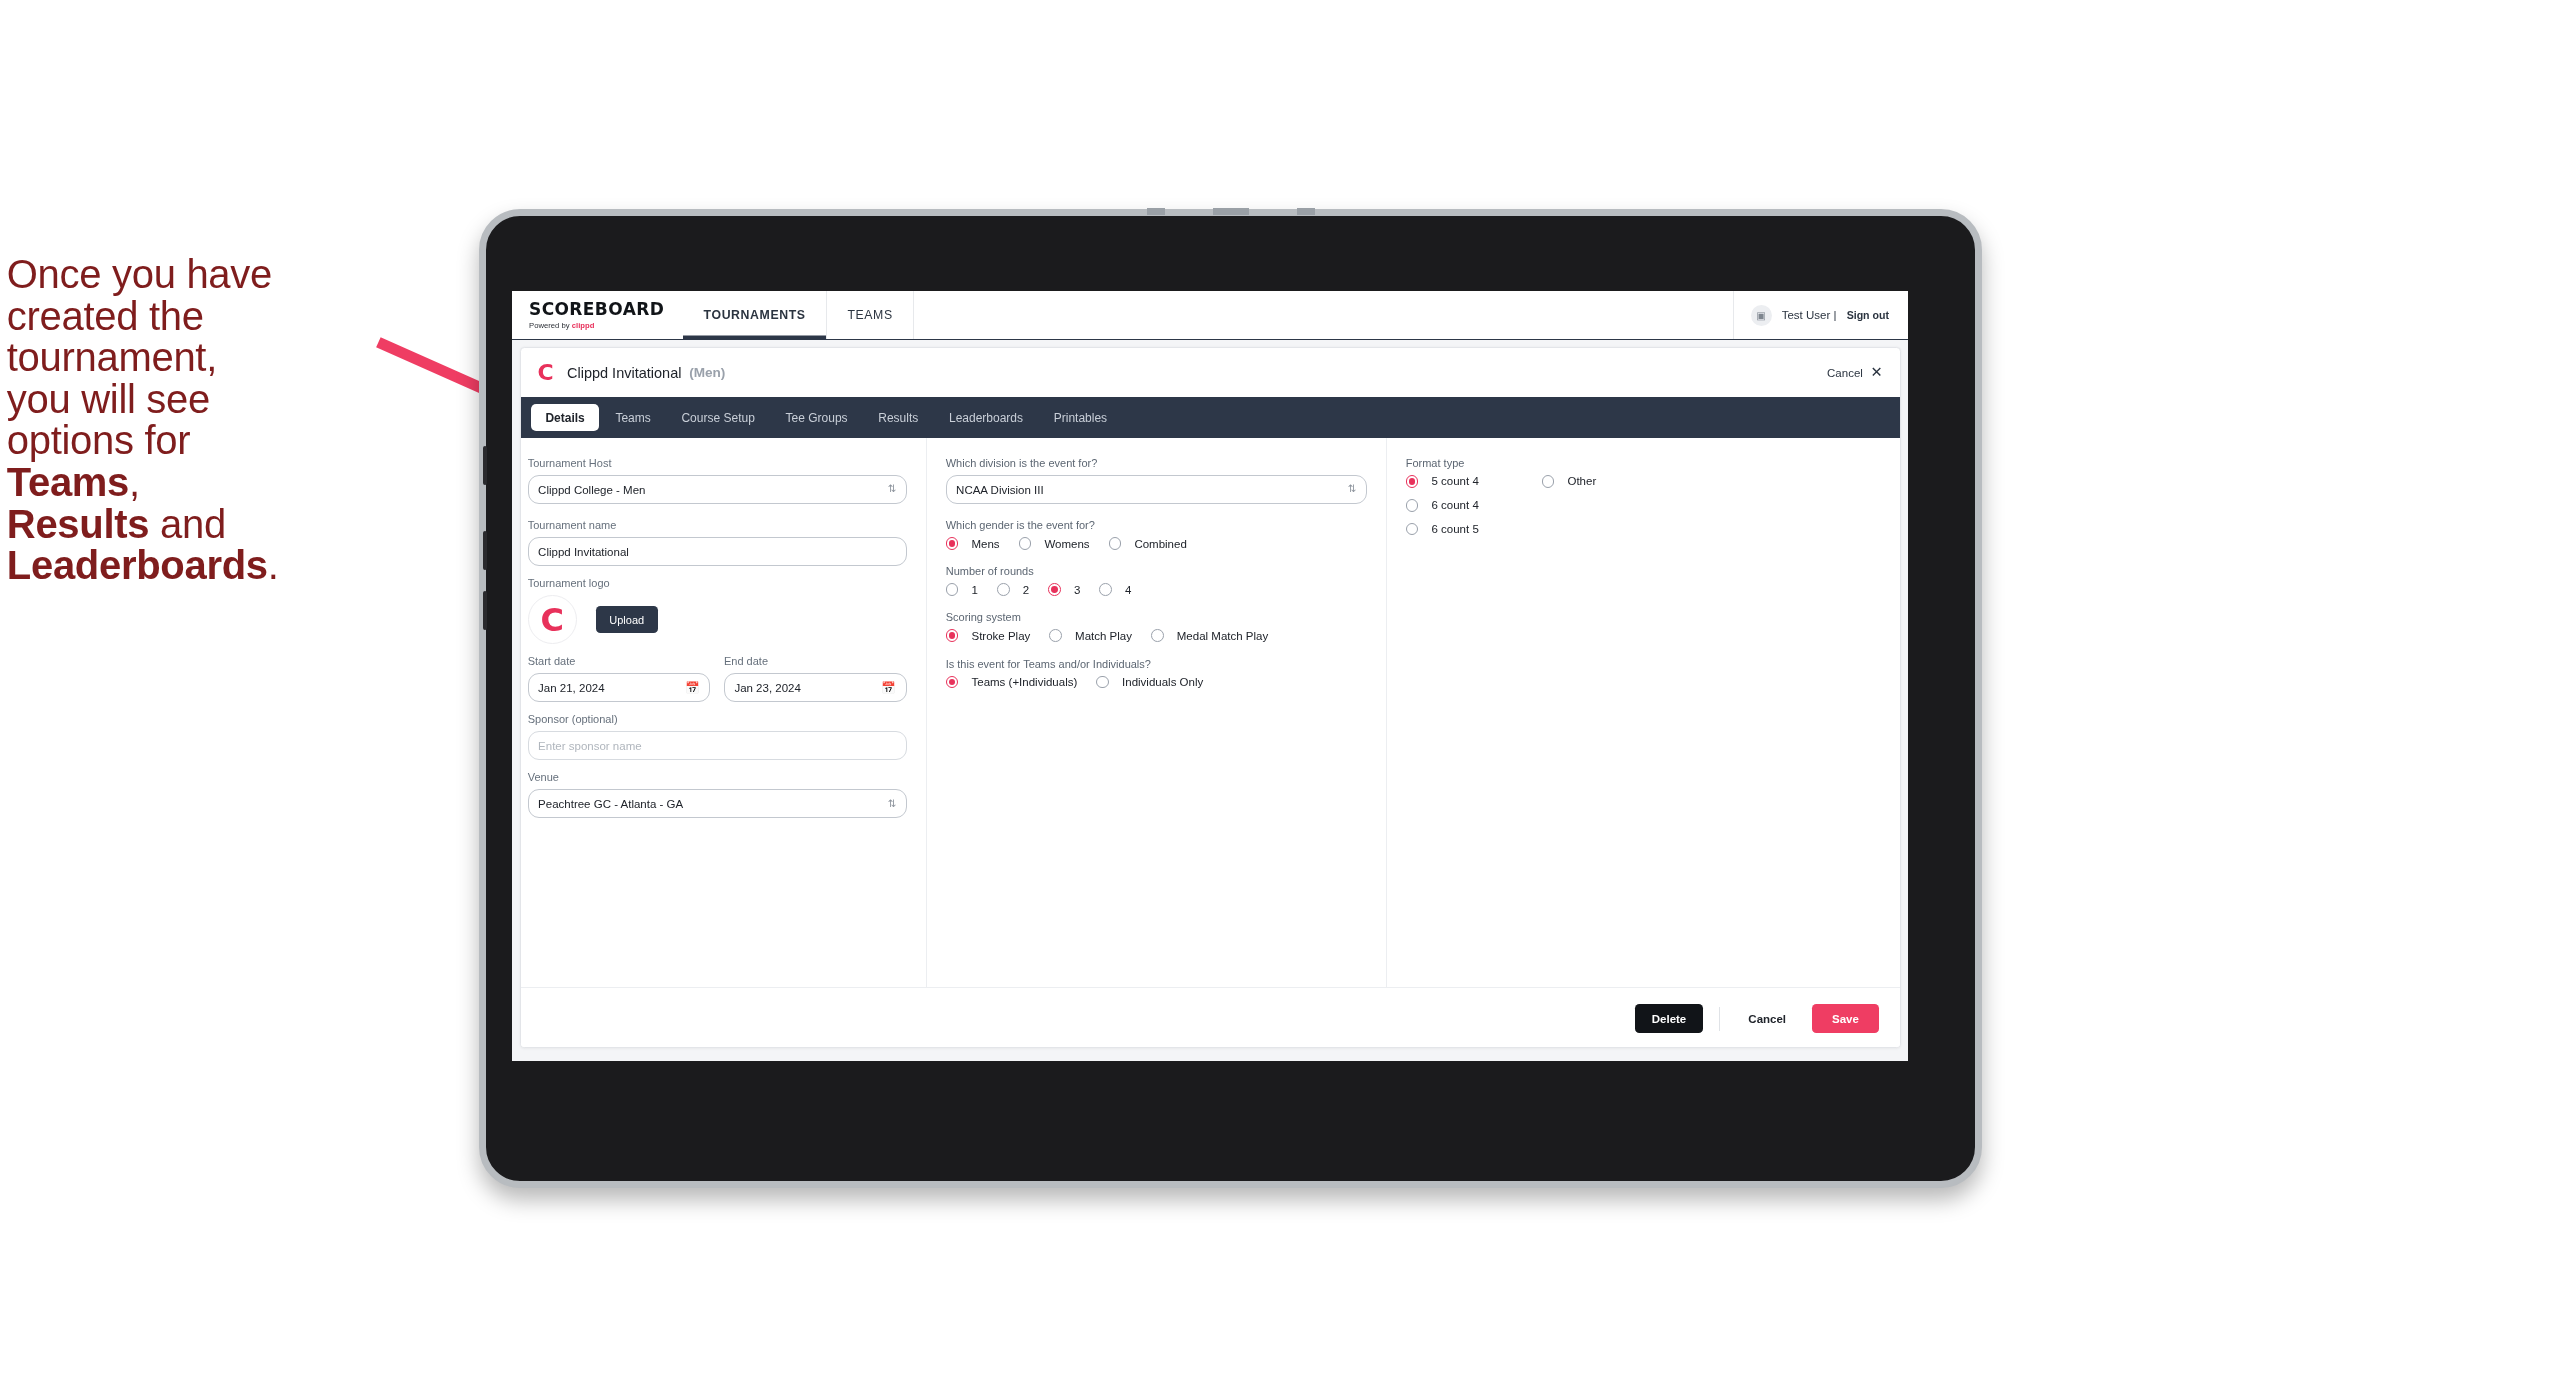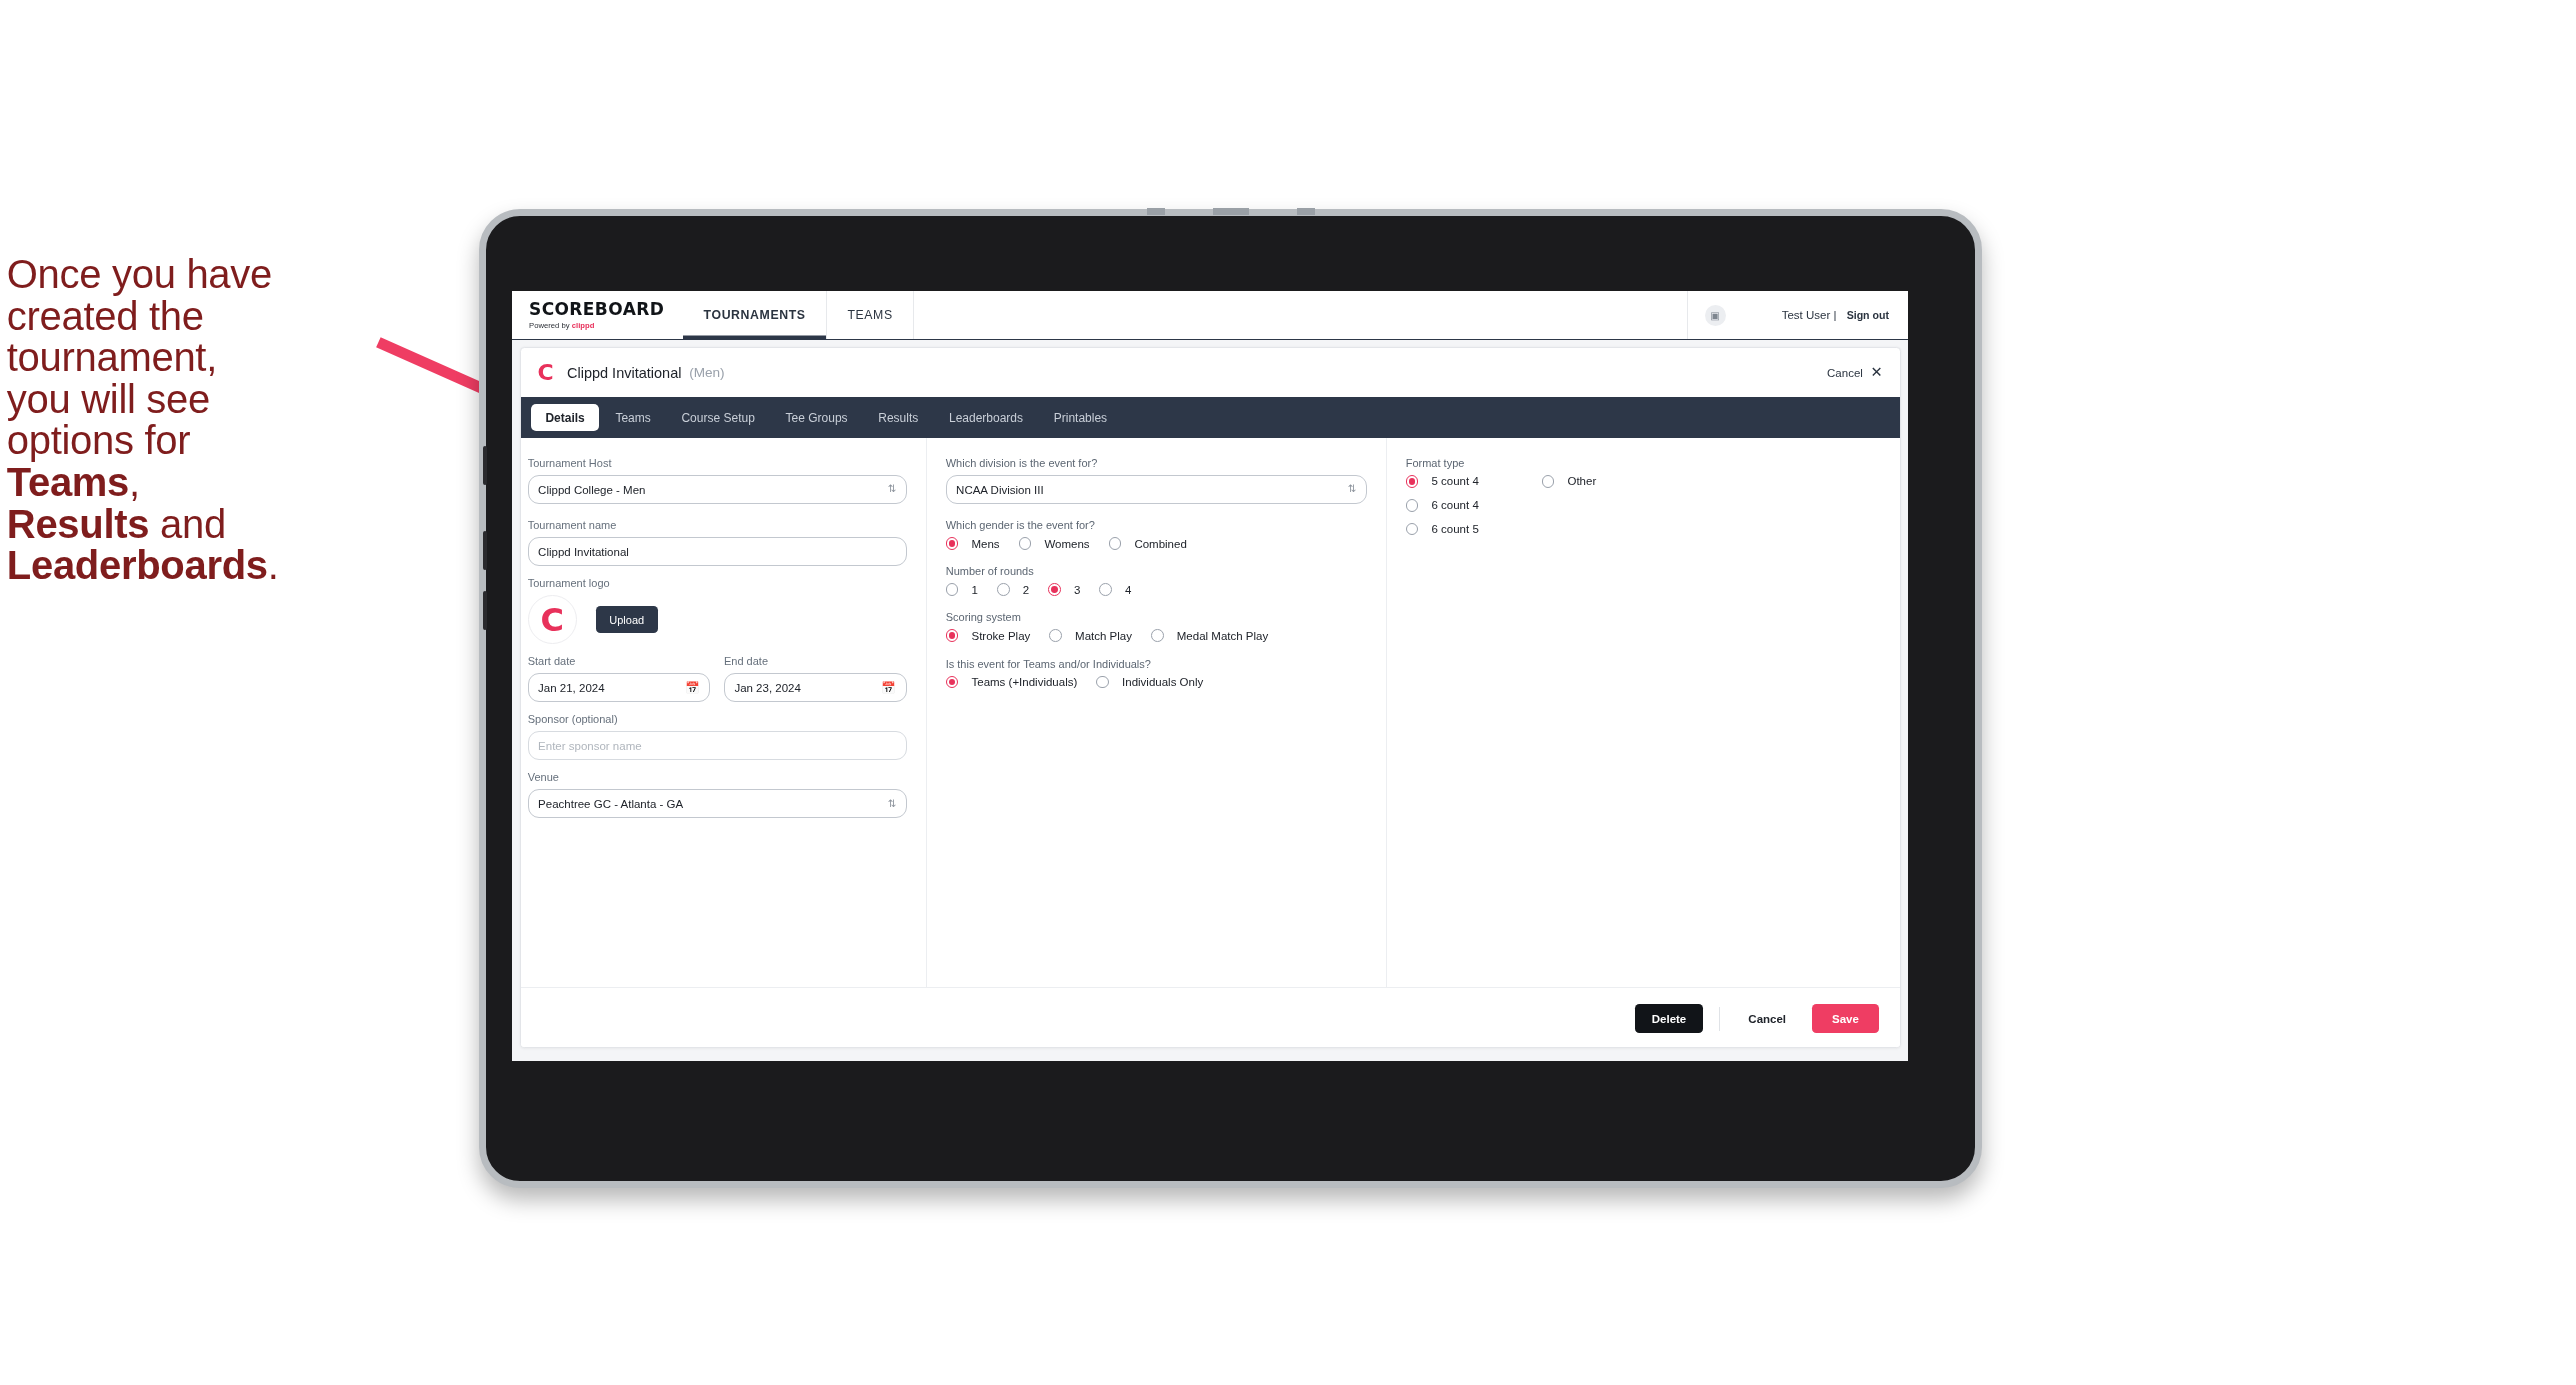--- a/index.html
+++ b/index.html
@@ -92,21 +92,21 @@
 
   .topbar-right {
     margin-left: auto; display: flex; align-items: center;
     gap: 10.2px; padding-right: 19px; border-left: 0.9px solid #e7e9ec; padding-left: 17px;
   }
   .avatar {
     width: 21px; height: 21px; border-radius: 50%;
     background: #eceef1; display: flex; align-items: center; justify-content: center;
     color: #7e868f; font-size: 10.2px;
   }
-  .user-name { font-size: 11.5px; color: #2b3440; margin-left: 46px; }
+  .user-name { font-size: 11.5px; color: #2b3440; }
   .signout { font-size: 10.6px; color: #2b3440; font-weight: 600; cursor: pointer; }
 
   
   #card {
     position: absolute; left: 7.7px; top: 56px;
     width: 1381px; height: 701px;
     background: #ffffff;
     border: 0.9px solid #e3e5e9;
     border-radius: 4.3px;
     box-shadow: 0 0.9px 2.6px rgba(0,0,0,0.05);
@@ -119,21 +119,21 @@
     padding: 0 17px 0 15.3px;
   }
   .logo-c {
     width: 19px; height: 19px; color: #e8315b;
     font-size: 22px; font-weight: 800; line-height: 17px;
     font-family: "DejaVu Sans", sans-serif;
     display: flex; align-items: center; justify-content: center;
     margin-right: 12px;
   }
   .tourn-title { font-size: 14.5px; color: #20242b; font-weight: 400; }
-  .tourn-gender { font-size: 13.6px; color: #9aa1ab; margin-left: 7.7px; }
+  .tourn-gender { font-size: 13.6px; color: #9aa1ab; margin-left: 7.7px; font-weight: bold; }
   .cancel-x {
     margin-left: auto; display: flex; align-items: center; gap: 7.7px;
     font-size: 11.5px; color: #2b3440; cursor: pointer;
   }
   .cancel-x .xg { font-size: 14.5px; line-height: 1; }
 
   
   #tabstrip {
     background: #2d3748; height: 41px;
     display: flex; align-items: center; padding-left: 10.2px; gap: 1.7px;

